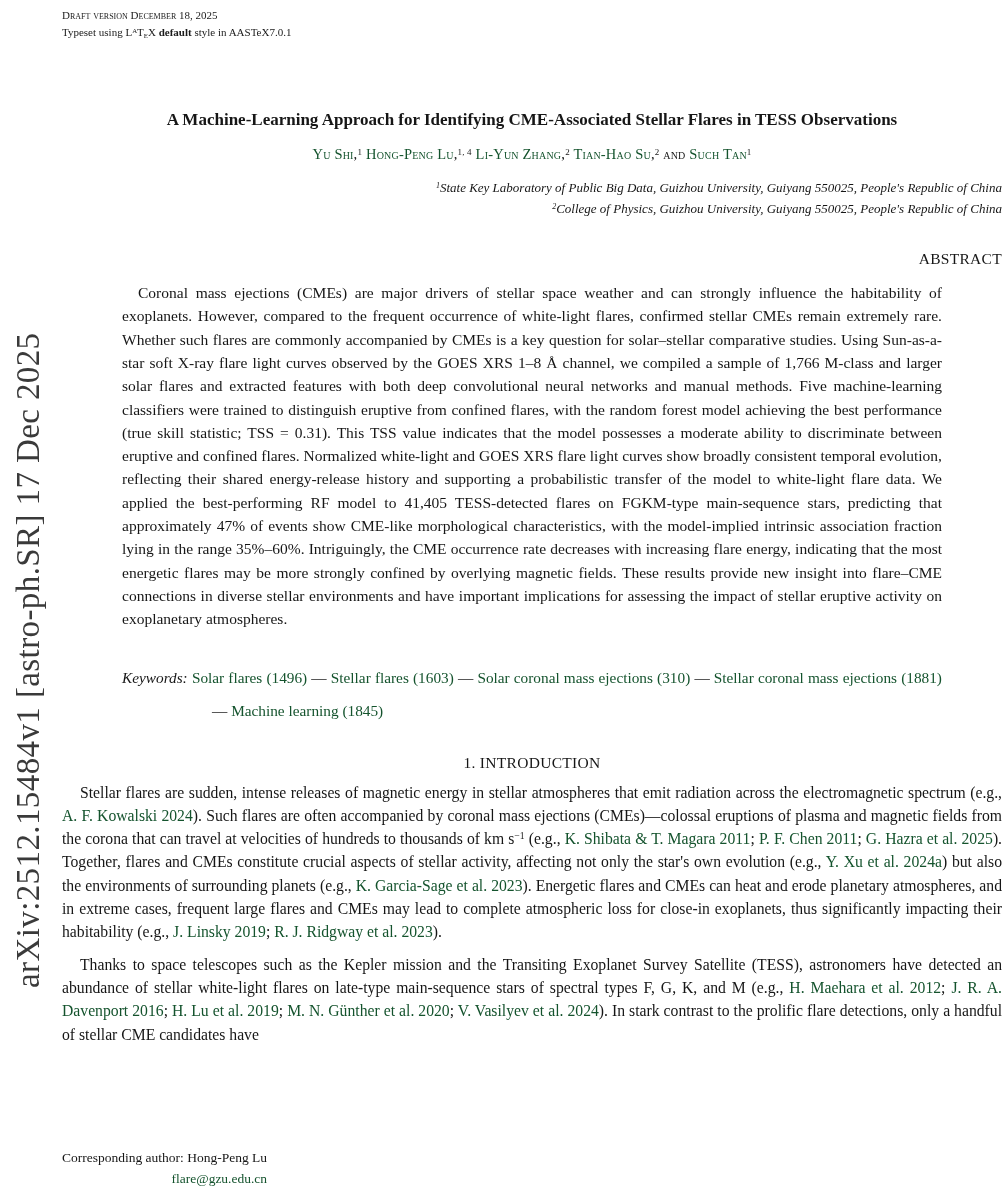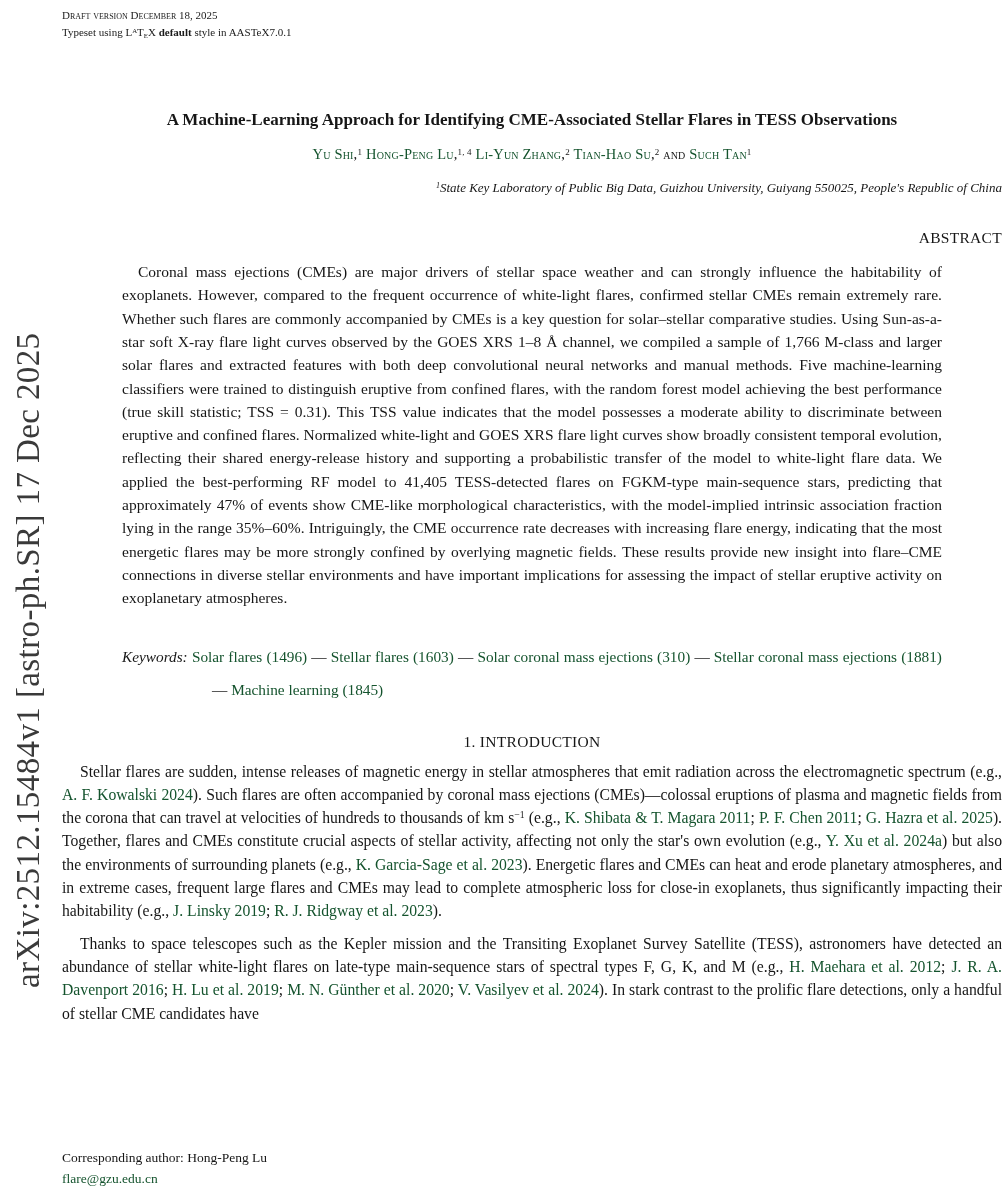--- a/index.html
+++ b/index.html
@@ -94,20 +94,21 @@
     line-height:23.3px;
     text-align:justify;
     text-indent:18px;
   }
   .footer {
     position:absolute;
     left:62px; top:1148px;
     font-size:13.5px;
     line-height:1.55;
     background:#ffffff;
+    text-align:right;
   }
 </style>
 </head>
 <body>
 
 <div class="page">
 
   <div class="arxiv-stamp">arXiv:2512.15484v1 [astro-ph.SR] 17 Dec 2025</div>
 
   <div class="topmatter">
@@ -116,20 +117,21 @@
   </div>
 
   <div class="content">
 
     <h1 class="title">A Machine-Learning Approach for Identifying CME-Associated Stellar Flares in TESS Observations</h1>
 
     <div class="authors"><span class="link">Yu Shi</span><span>,</span><sup>1</sup><span> </span><span class="link">Hong-Peng Lu</span><span>,</span><sup>1, 4</sup><span> </span><span class="link">Li-Yun Zhang</span><span>,</span><sup>2</sup><span> </span><span class="link">Tian-Hao Su</span><span>,</span><sup>2</sup><span> and </span><span class="link">Such Tan</span><sup>1</sup></div>
 
     <div class="affil affil-first"><sup>1</sup><span>State Key Laboratory of Public Big Data, Guizhou University, Guiyang 550025, People's Republic of China</span></div>
 
+    <div class="affil"><sup>2</sup><span>College of Physics, Guizhou University, Guiyang 550025, People's Republic of China</span></div>
 
     <div class="abstract-heading">ABSTRACT</div>
 
     <p class="abstract-text">Coronal mass ejections (CMEs) are major drivers of stellar space weather and can strongly influence the habitability of exoplanets. However, compared to the frequent occurrence of white-light flares, confirmed stellar CMEs remain extremely rare. Whether such flares are commonly accompanied by CMEs is a key question for solar–stellar comparative studies. Using Sun-as-a-star soft X-ray flare light curves observed by the GOES XRS 1–8 Å channel, we compiled a sample of 1,766 M-class and larger solar flares and extracted features with both deep convolutional neural networks and manual methods. Five machine-learning classifiers were trained to distinguish eruptive from confined flares, with the random forest model achieving the best performance (true skill statistic; TSS = 0.31). This TSS value indicates that the model possesses a moderate ability to discriminate between eruptive and confined flares. Normalized white-light and GOES XRS flare light curves show broadly consistent temporal evolution, reflecting their shared energy-release history and supporting a probabilistic transfer of the model to white-light flare data. We applied the best-performing RF model to 41,405 TESS-detected flares on FGKM-type main-sequence stars, predicting that approximately 47% of events show CME-like morphological characteristics, with the model-implied intrinsic association fraction lying in the range 35%–60%. Intriguingly, the CME occurrence rate decreases with increasing flare energy, indicating that the most energetic flares may be more strongly confined by overlying magnetic fields. These results provide new insight into flare–CME connections in diverse stellar environments and have important implications for assessing the impact of stellar eruptive activity on exoplanetary atmospheres.</p>
 
     <div class="keywords">
       <span class="italic">Keywords:</span><span><span> </span><span class="link">Solar flares (1496)</span><span> — </span><span class="link">Stellar flares (1603)</span><span> — </span><span class="link">Solar coronal mass ejections (310)</span><span> — </span><span class="link">Stellar coronal mass ejections (1881)</span><span> — </span><span class="link">Machine learning (1845)</span></span>
     </div>
 
     <div class="section-heading">1. INTRODUCTION</div>

